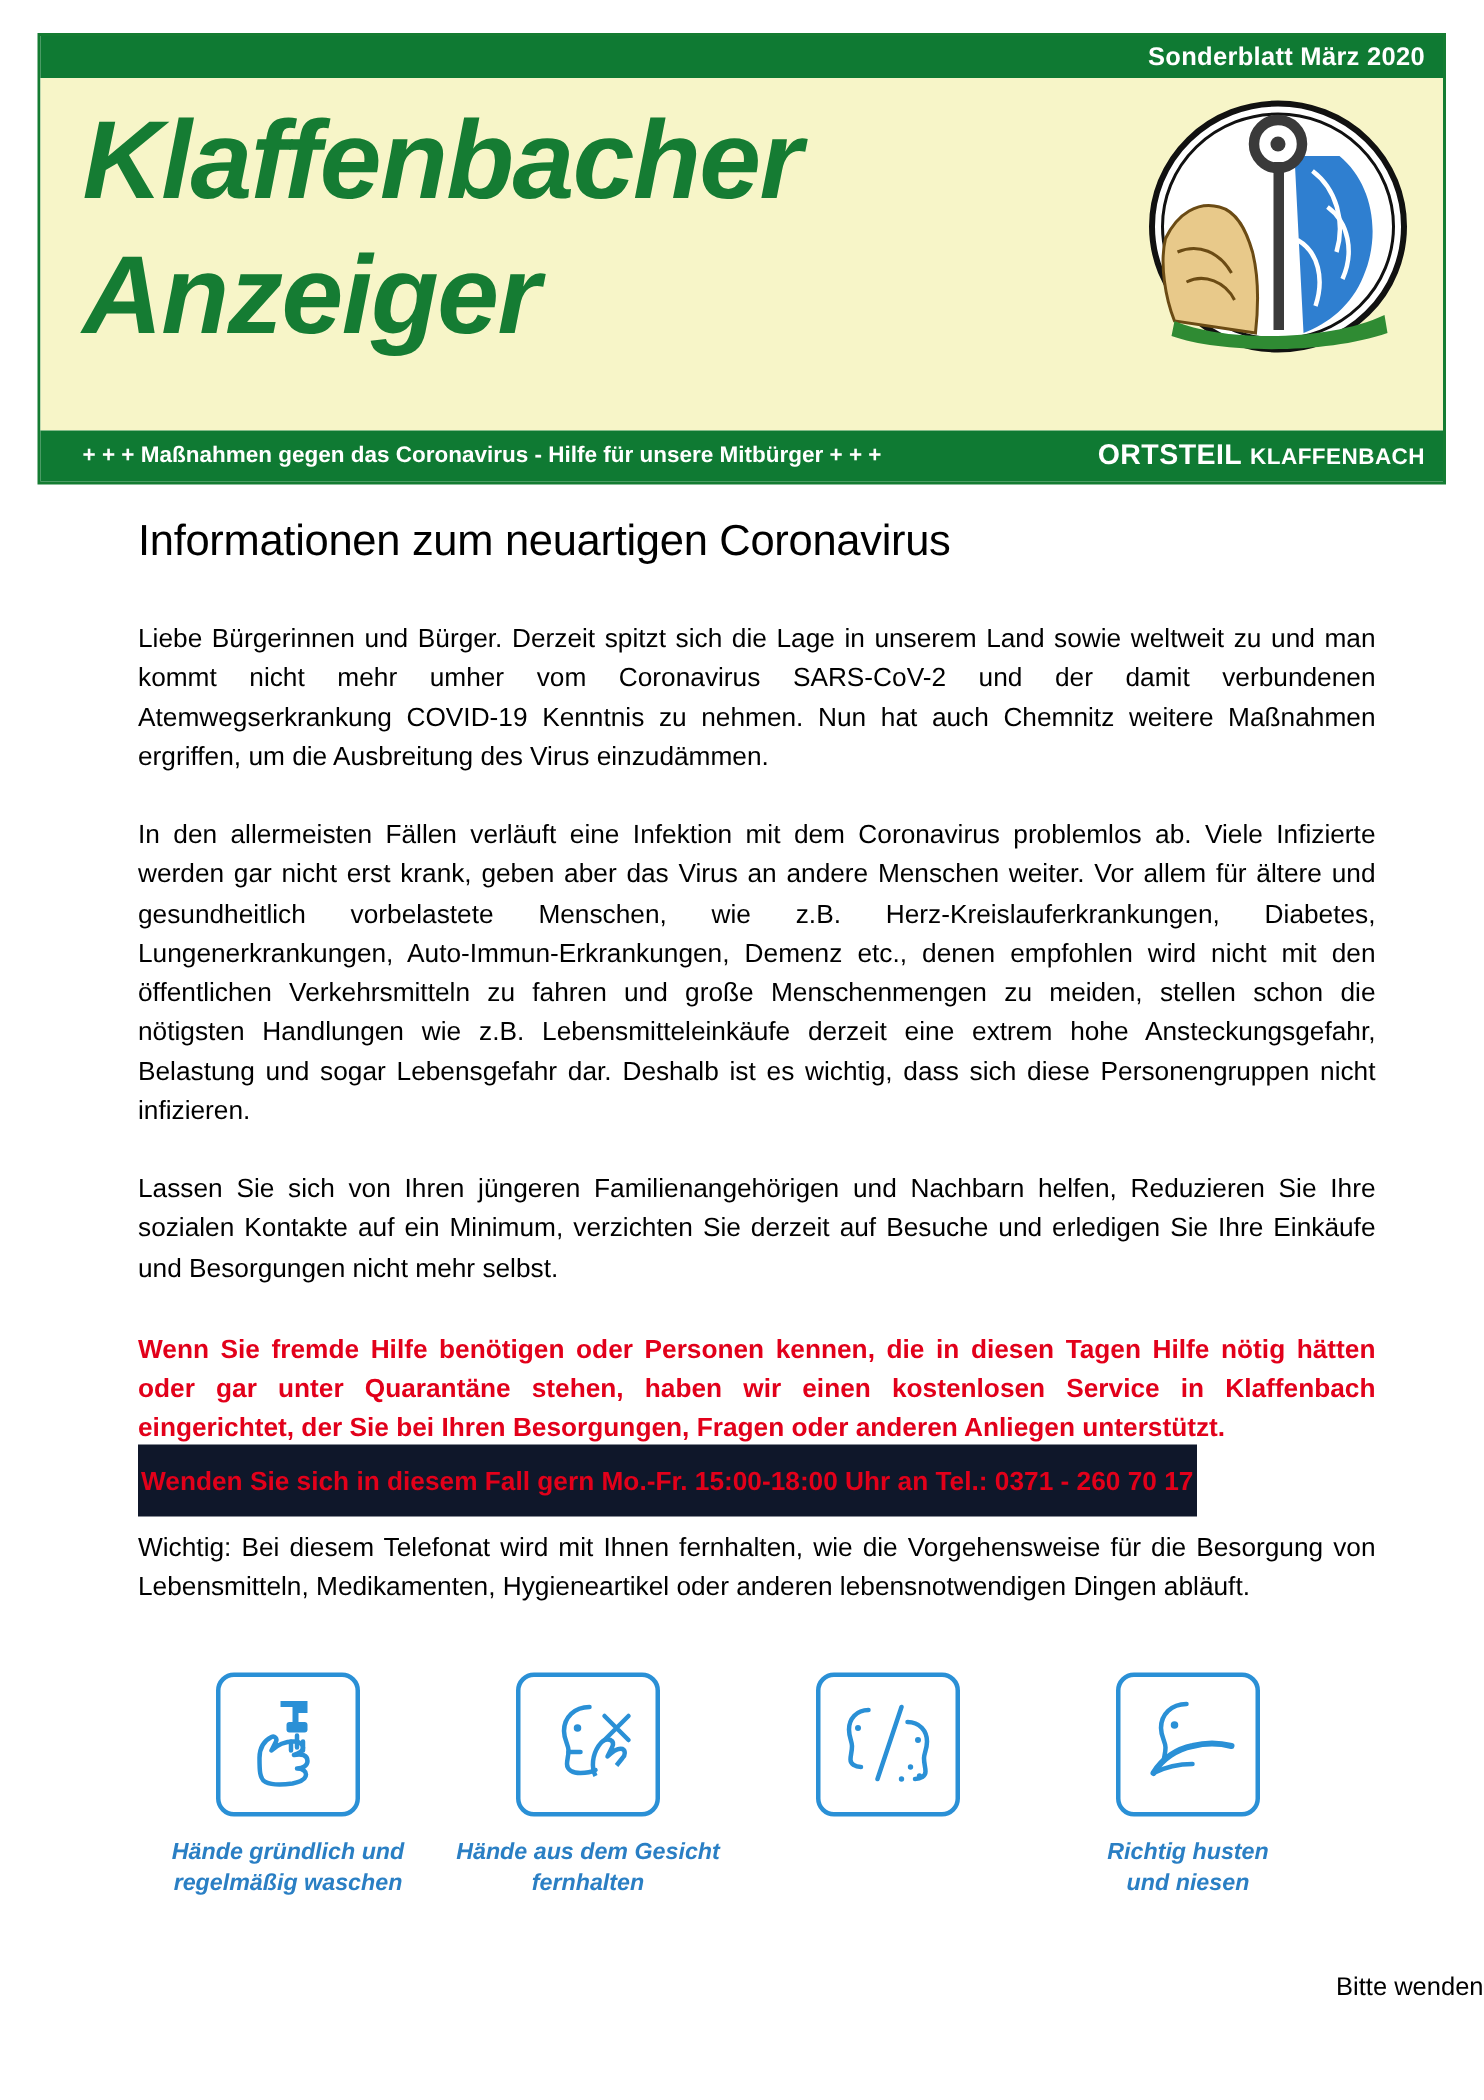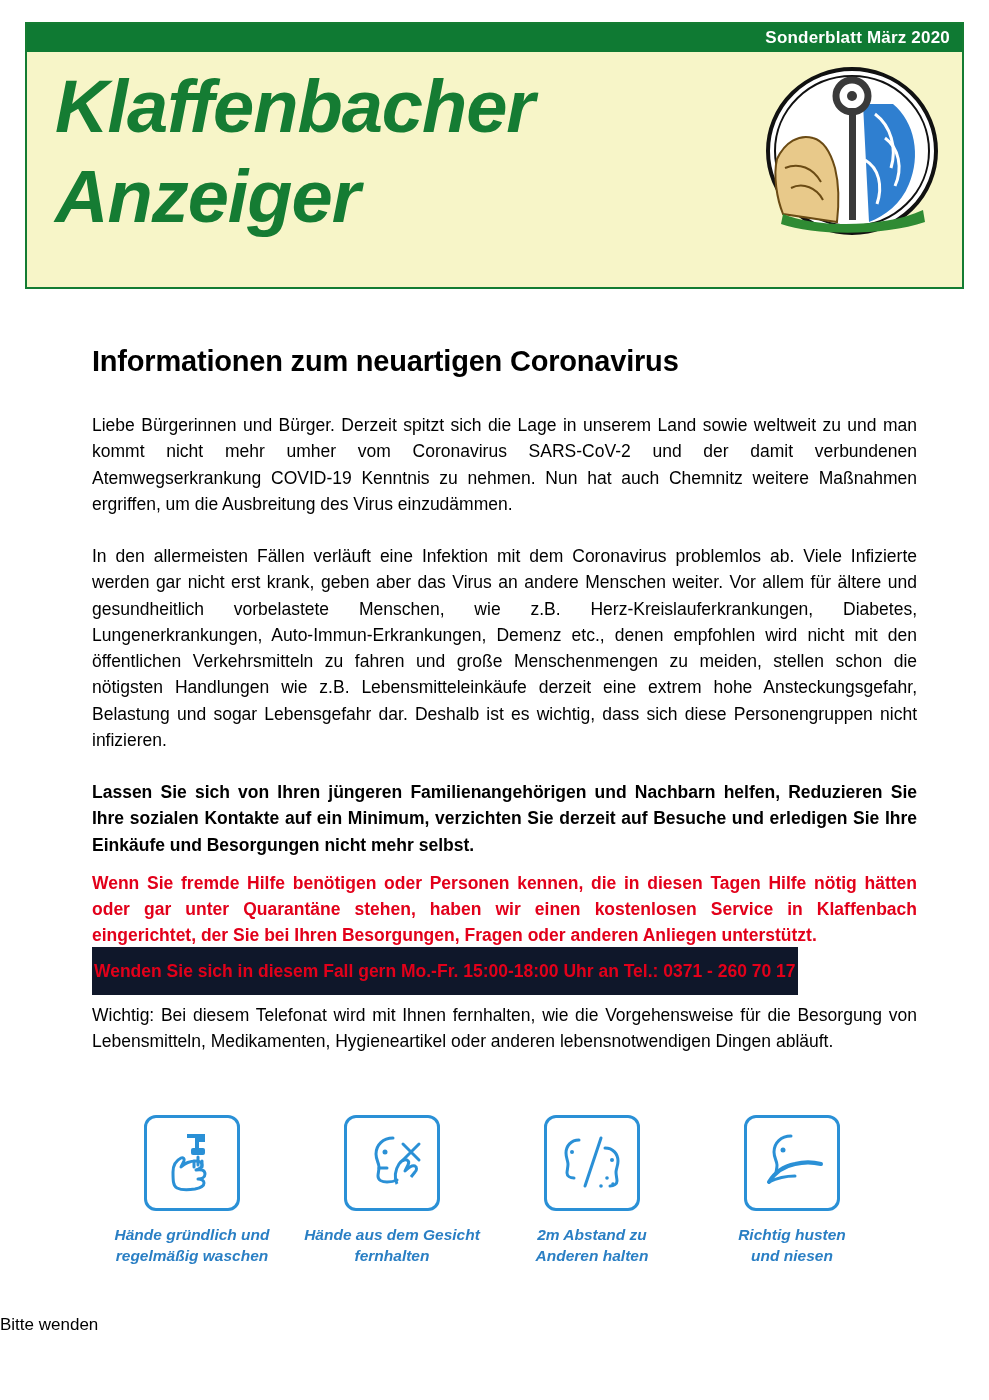--- a/index.html
+++ b/index.html
@@ -90,21 +90,21 @@
 
   
   .content {
     position: absolute;
     left: 92px;
     top: 345px;
     width: 825px;
   }
   h1.headline {
     font-size: 29px;
-    font-weight: bold;
+    font-weight: normal;
     margin: 0 0 34px 0;
     letter-spacing: -0.2px;
   }
   h2.subhead {
     font-size: 21px;
     font-weight: bold;
     margin: 34px 0 26px 0;
   }
   p.body-text {
     font-size: 17.5px;
@@ -124,21 +124,21 @@
     font-size: 17.5px;
     line-height: 1.45;
     color: #e2001a;
     font-weight: bold;
     margin: 0 0 18px 0;
   }
   p.hl-text span.hl {
     background: #0f172a;
     padding: 14px 2px;
   }
-  p.tight { margin-bottom: 12px; font-weight: bold; }
+  p.tight { margin-bottom: 28px; }
 
   
   .icons-row {
     position: absolute;
     left: 92px;
     top: 1115px;
     width: 825px;
     display: flex;
   }
   .icon-item {
@@ -162,21 +162,21 @@
     font-weight: bold;
     font-size: 15.5px;
     line-height: 1.35;
   }
 
   .footer-note {
     position: absolute;
     left: 0;
     top: 1315px;
     width: 989px;
-    text-align: left;
+    text-align: right;
     font-size: 17px;
   }
 </style>
 </head>
 <body>
 
 <div class="masthead">
 
   <div class="mast-topbar">
     <div class="mast-issue">Sonderblatt März 2020</div>
@@ -200,20 +200,27 @@
         <path d="M120 74 C134 84 138 104 130 122" fill="none" stroke="#ffffff" stroke-width="3"></path>
         <path d="M100 96 C114 104 118 122 112 140" fill="none" stroke="#ffffff" stroke-width="3"></path>
         <rect x="84" y="44" width="7" height="112" fill="#3a3a3a"></rect>
         <circle cx="87" cy="32" r="16" fill="none" stroke="#3a3a3a" stroke-width="7"></circle>
         <circle cx="87" cy="32" r="5" fill="#3a3a3a"></circle>
         <path d="M18 150 C50 164 120 164 158 146 L160 158 C120 172 50 172 16 160 Z" fill="#2f8b33"></path>
       </svg>
     </div>
   </div>
 
+  <div class="mast-bottombar">
+    <div class="mast-slogan">+ + + Maßnahmen gegen das Coronavirus - Hilfe für unsere Mitbürger + + +</div>
+    <div class="mast-ortsteil">
+      <span>ORTSTEIL</span>
+      <span class="sm">KLAFFENBACH</span>
+    </div>
+  </div>
 </div>
 
 <div class="content">
   <h1 class="headline">Informationen zum neuartigen Coronavirus</h1>
 
   <p class="body-text">Liebe Bürgerinnen und Bürger. Derzeit spitzt sich die Lage in unserem Land sowie weltweit zu und man kommt nicht mehr umher vom Coronavirus SARS-CoV-2 und der damit verbundenen Atemwegserkrankung COVID-19 Kenntnis zu nehmen. Nun hat auch Chemnitz weitere Maßnahmen ergriffen, um die Ausbreitung des Virus einzudämmen.</p>
   <p class="body-text">In den allermeisten Fällen verläuft eine Infektion mit dem Coronavirus problemlos ab. Viele Infizierte werden gar nicht erst krank, geben aber das Virus an andere Menschen weiter. Vor allem für ältere und gesundheitlich vorbelastete Menschen, wie z.B. Herz-Kreislauferkrankungen, Diabetes, Lungenerkrankungen, Auto-Immun-Erkrankungen, Demenz etc., denen empfohlen wird nicht mit den öffentlichen Verkehrsmitteln zu fahren und große Menschenmengen zu meiden, stellen schon die nötigsten Handlungen wie z.B. Lebensmitteleinkäufe derzeit eine extrem hohe Ansteckungsgefahr, Belastung und sogar Lebensgefahr dar. Deshalb ist es wichtig, dass sich diese Personengruppen nicht infizieren.</p>
 
 
   <p class="body-text tight">Lassen Sie sich von Ihren jüngeren Familienangehörigen und Nachbarn helfen, Reduzieren Sie Ihre sozialen Kontakte auf ein Minimum, verzichten Sie derzeit auf Besuche und erledigen Sie Ihre Einkäufe und Besorgungen nicht mehr selbst.</p>
@@ -266,24 +273,20 @@
         <path d="M22 12 c-8 0-13 6-13 13 c0 5 2 8 2 11 c0 4-1 6-1 9 c0 3 3 5 7 5" fill="none" stroke="#2a90d6" stroke-width="3" stroke-linecap="round"></path>
         <circle cx="15" cy="24" r="2" fill="#2a90d6"></circle>
         <path d="M48 20 c8 0 13 6 13 13 c0 5-2 8-2 11 c0 4 1 6 1 9 c0 3-3 5-7 5" fill="none" stroke="#2a90d6" stroke-width="3" stroke-linecap="round"></path>
         <circle cx="55" cy="32" r="2" fill="#2a90d6"></circle>
         <path d="M44 10 L28 58" stroke="#2a90d6" stroke-width="3" stroke-linecap="round"></path>
         <circle cx="50" cy="50" r="1.8" fill="#2a90d6"></circle>
         <circle cx="56" cy="56" r="1.8" fill="#2a90d6"></circle>
         <circle cx="44" cy="58" r="1.8" fill="#2a90d6"></circle>
       </svg>
     </div>
-    <div class="icon-cap">
-      <span>2m Abstand zu</span><br>
-      <span>Anderen halten</span>
-    </div>
   </div>
 
   <div class="icon-item">
     <div class="icon-box">
       <svg width="70" height="70" viewBox="0 0 70 70">
         <path d="M34 8 c-10 0-17 7-17 16 c0 6 3 9 3 13 c0 4-1 6-1 8" fill="none" stroke="#2a90d6" stroke-width="3" stroke-linecap="round"></path>
         <circle cx="26" cy="22" r="2.5" fill="#2a90d6"></circle>
         <path d="M12 54 c6-10 16-16 26-18 c8-2 18-2 26 0" fill="none" stroke="#2a90d6" stroke-width="4" stroke-linecap="round"></path>
         <path d="M12 54 c8-4 18-6 26-6" fill="none" stroke="#2a90d6" stroke-width="3" stroke-linecap="round"></path>
       </svg>

